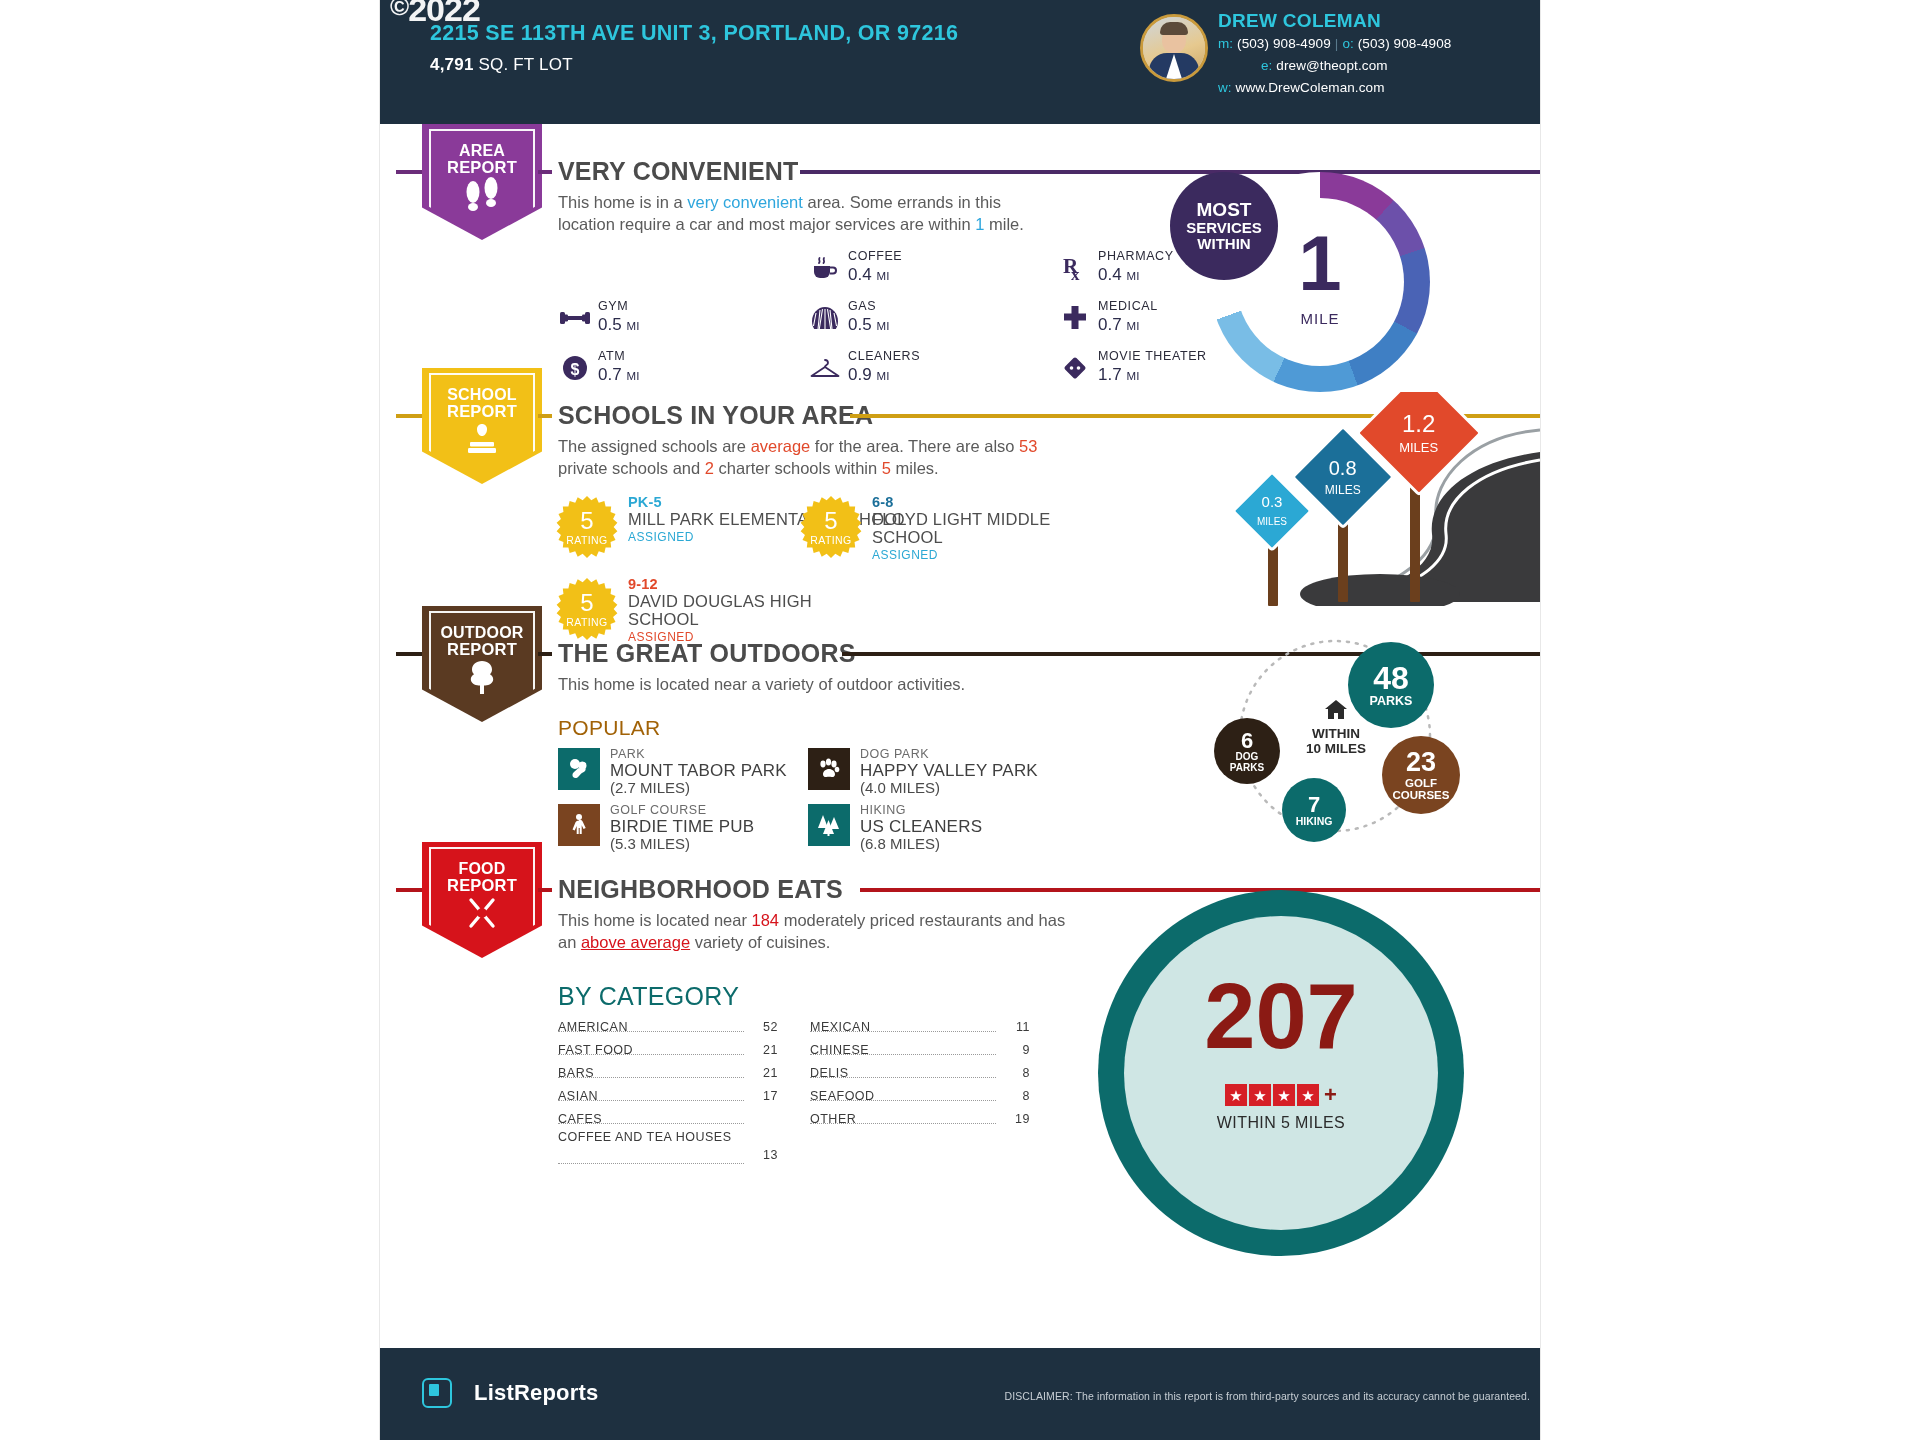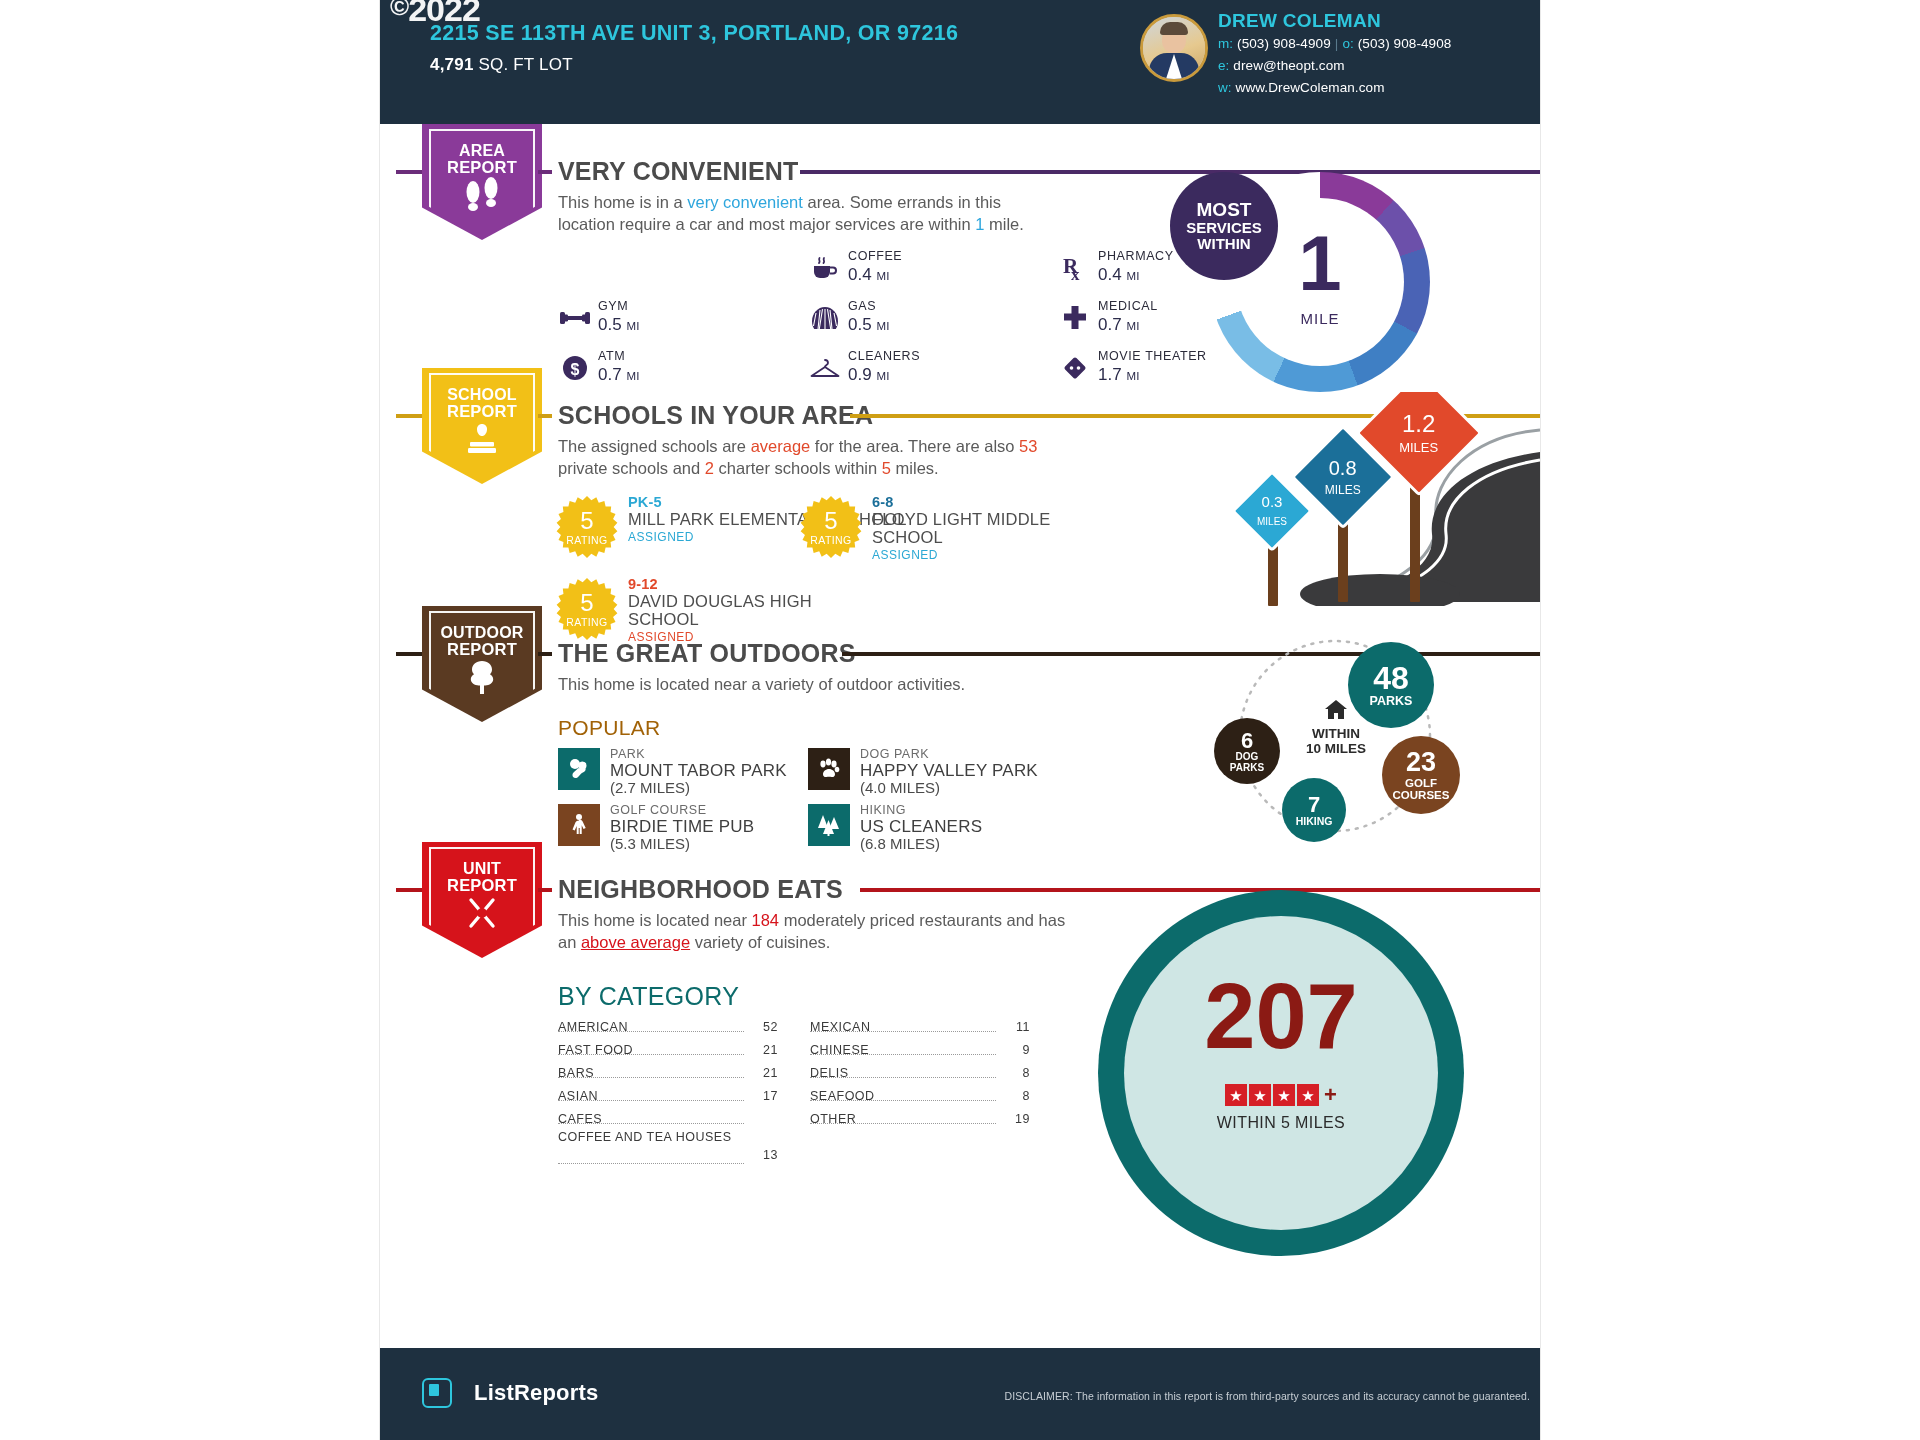--- a/index.html
+++ b/index.html
@@ -18,21 +18,21 @@
   .avatar{position:absolute;left:0;top:4px;width:62px;height:62px;border-radius:50%;border:3px solid #c99a3c;overflow:hidden;background:#d8d2cb;}
   .av-sky{position:absolute;left:0;top:0;width:100%;height:100%;background:linear-gradient(160deg,#cfd6dc 0%,#e6c98f 55%,#c9a464 100%);}
   .av-head{position:absolute;left:19px;top:9px;width:24px;height:27px;border-radius:50% 50% 45% 45%;background:#e9c2a0;}
   .av-hair{position:absolute;left:17px;top:5px;width:28px;height:13px;border-radius:14px 14px 4px 4px;background:#5b4a3a;}
   .av-body{position:absolute;left:6px;top:36px;width:50px;height:30px;border-radius:18px 18px 0 0;background:#243a63;}
   .av-shirt{position:absolute;left:23px;top:37px;width:16px;height:25px;background:#ffffff;clip-path:polygon(50% 0,100% 100%,0 100%);}
   .agname{position:absolute;left:78px;top:0px;color:#2ec6dd;font-size:19px;font-weight:bold;letter-spacing:.3px;}
   .agrow{position:absolute;left:78px;color:#2ec6dd;font-size:13.5px;letter-spacing:.1px;white-space:nowrap;}
   .agrow .v{color:#ffffff;}
   .agrow .sep{color:#5a7a8c;padding:0 4px;}
-  .r1{top:26px;} .r2{top:48px;} .r3{top:70px;}
+  .r1{top:26px;} .r2{top:48px;margin-left:43px;} .r3{top:70px;}
 
   
   .sect{position:absolute;left:0;width:1160px;}
   .rule{position:absolute;height:4px;}
   .badge{position:absolute;width:120px;height:116px;}
   .badge .shape{position:absolute;inset:0;clip-path:polygon(0 0,100% 0,100% 72%,50% 100%,0 72%);}
   .badge .inner{position:absolute;left:7px;top:5px;right:7px;bottom:0;clip-path:polygon(0 0,100% 0,100% 70%,50% 97%,0 70%);border:2.5px solid rgba(255,255,255,.95);box-sizing:border-box;background:transparent;}
   .badge .t1,.badge .t2{position:absolute;width:100%;text-align:center;color:#fff;font-weight:bold;letter-spacing:.2px;}
   .badge .t1{top:18px;font-size:16px;}
   .badge .t2{top:34px;font-size:16.5px;}
@@ -435,21 +435,21 @@
         <div class="l3" style="font-size:10px">PARKS</div>
       </div>
     </div>
   </div>
 
   <div class="sect" style="top:842px;height:506px;overflow:hidden">
     <div class="rule" style="left:16px;top:46px;width:120px;background:#b3141b"></div>
     <div class="badge" style="left:42px;top:0px">
       <div class="shape" style="background:#d6131b"></div>
       <div class="inner"></div>
-      <div class="t1">UNIT</div>
+      <div class="t1">FOOD</div>
       <div class="t2">REPORT</div>
       <div class="gl">
         <svg width="40" height="38" viewBox="0 0 40 38">
             <g stroke="#fff" stroke-width="3.4" stroke-linecap="round">
               <path d="M9 6l22 26"></path>
               <path d="M31 6L9 32"></path>
             </g>
             <circle cx="20" cy="19" r="5" fill="#d6131b"></circle>
           </svg>
       </div>

